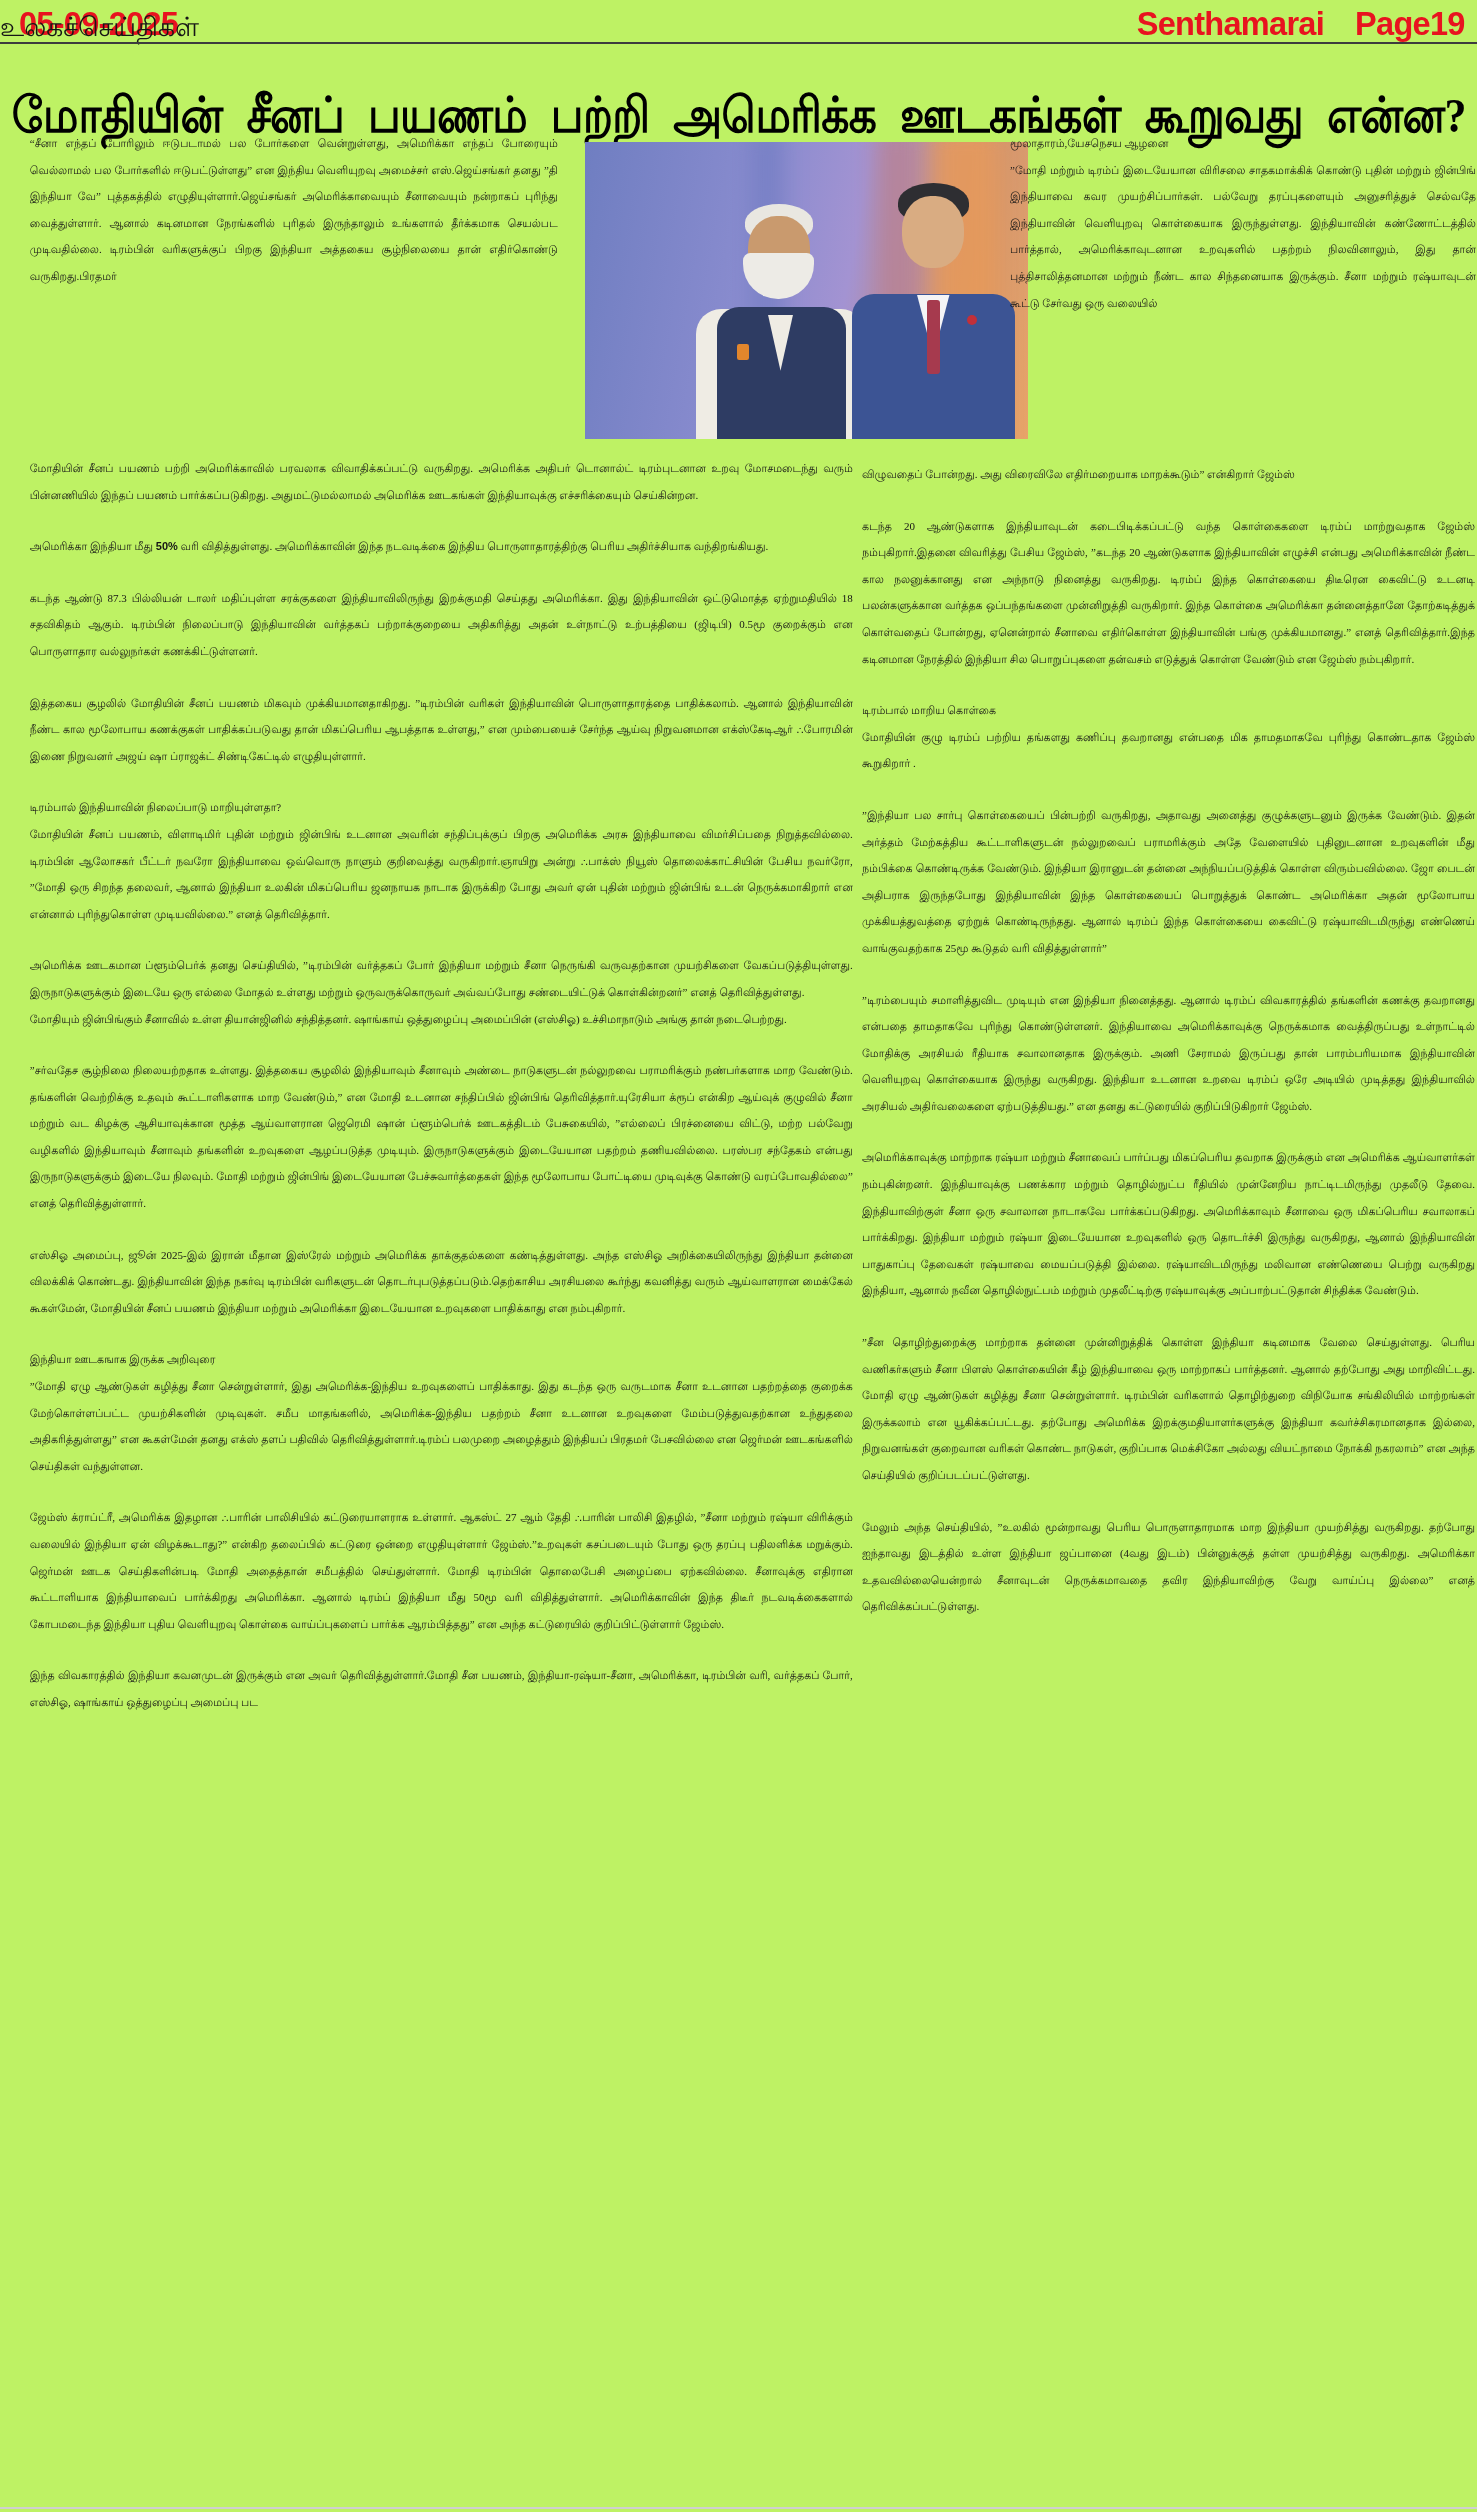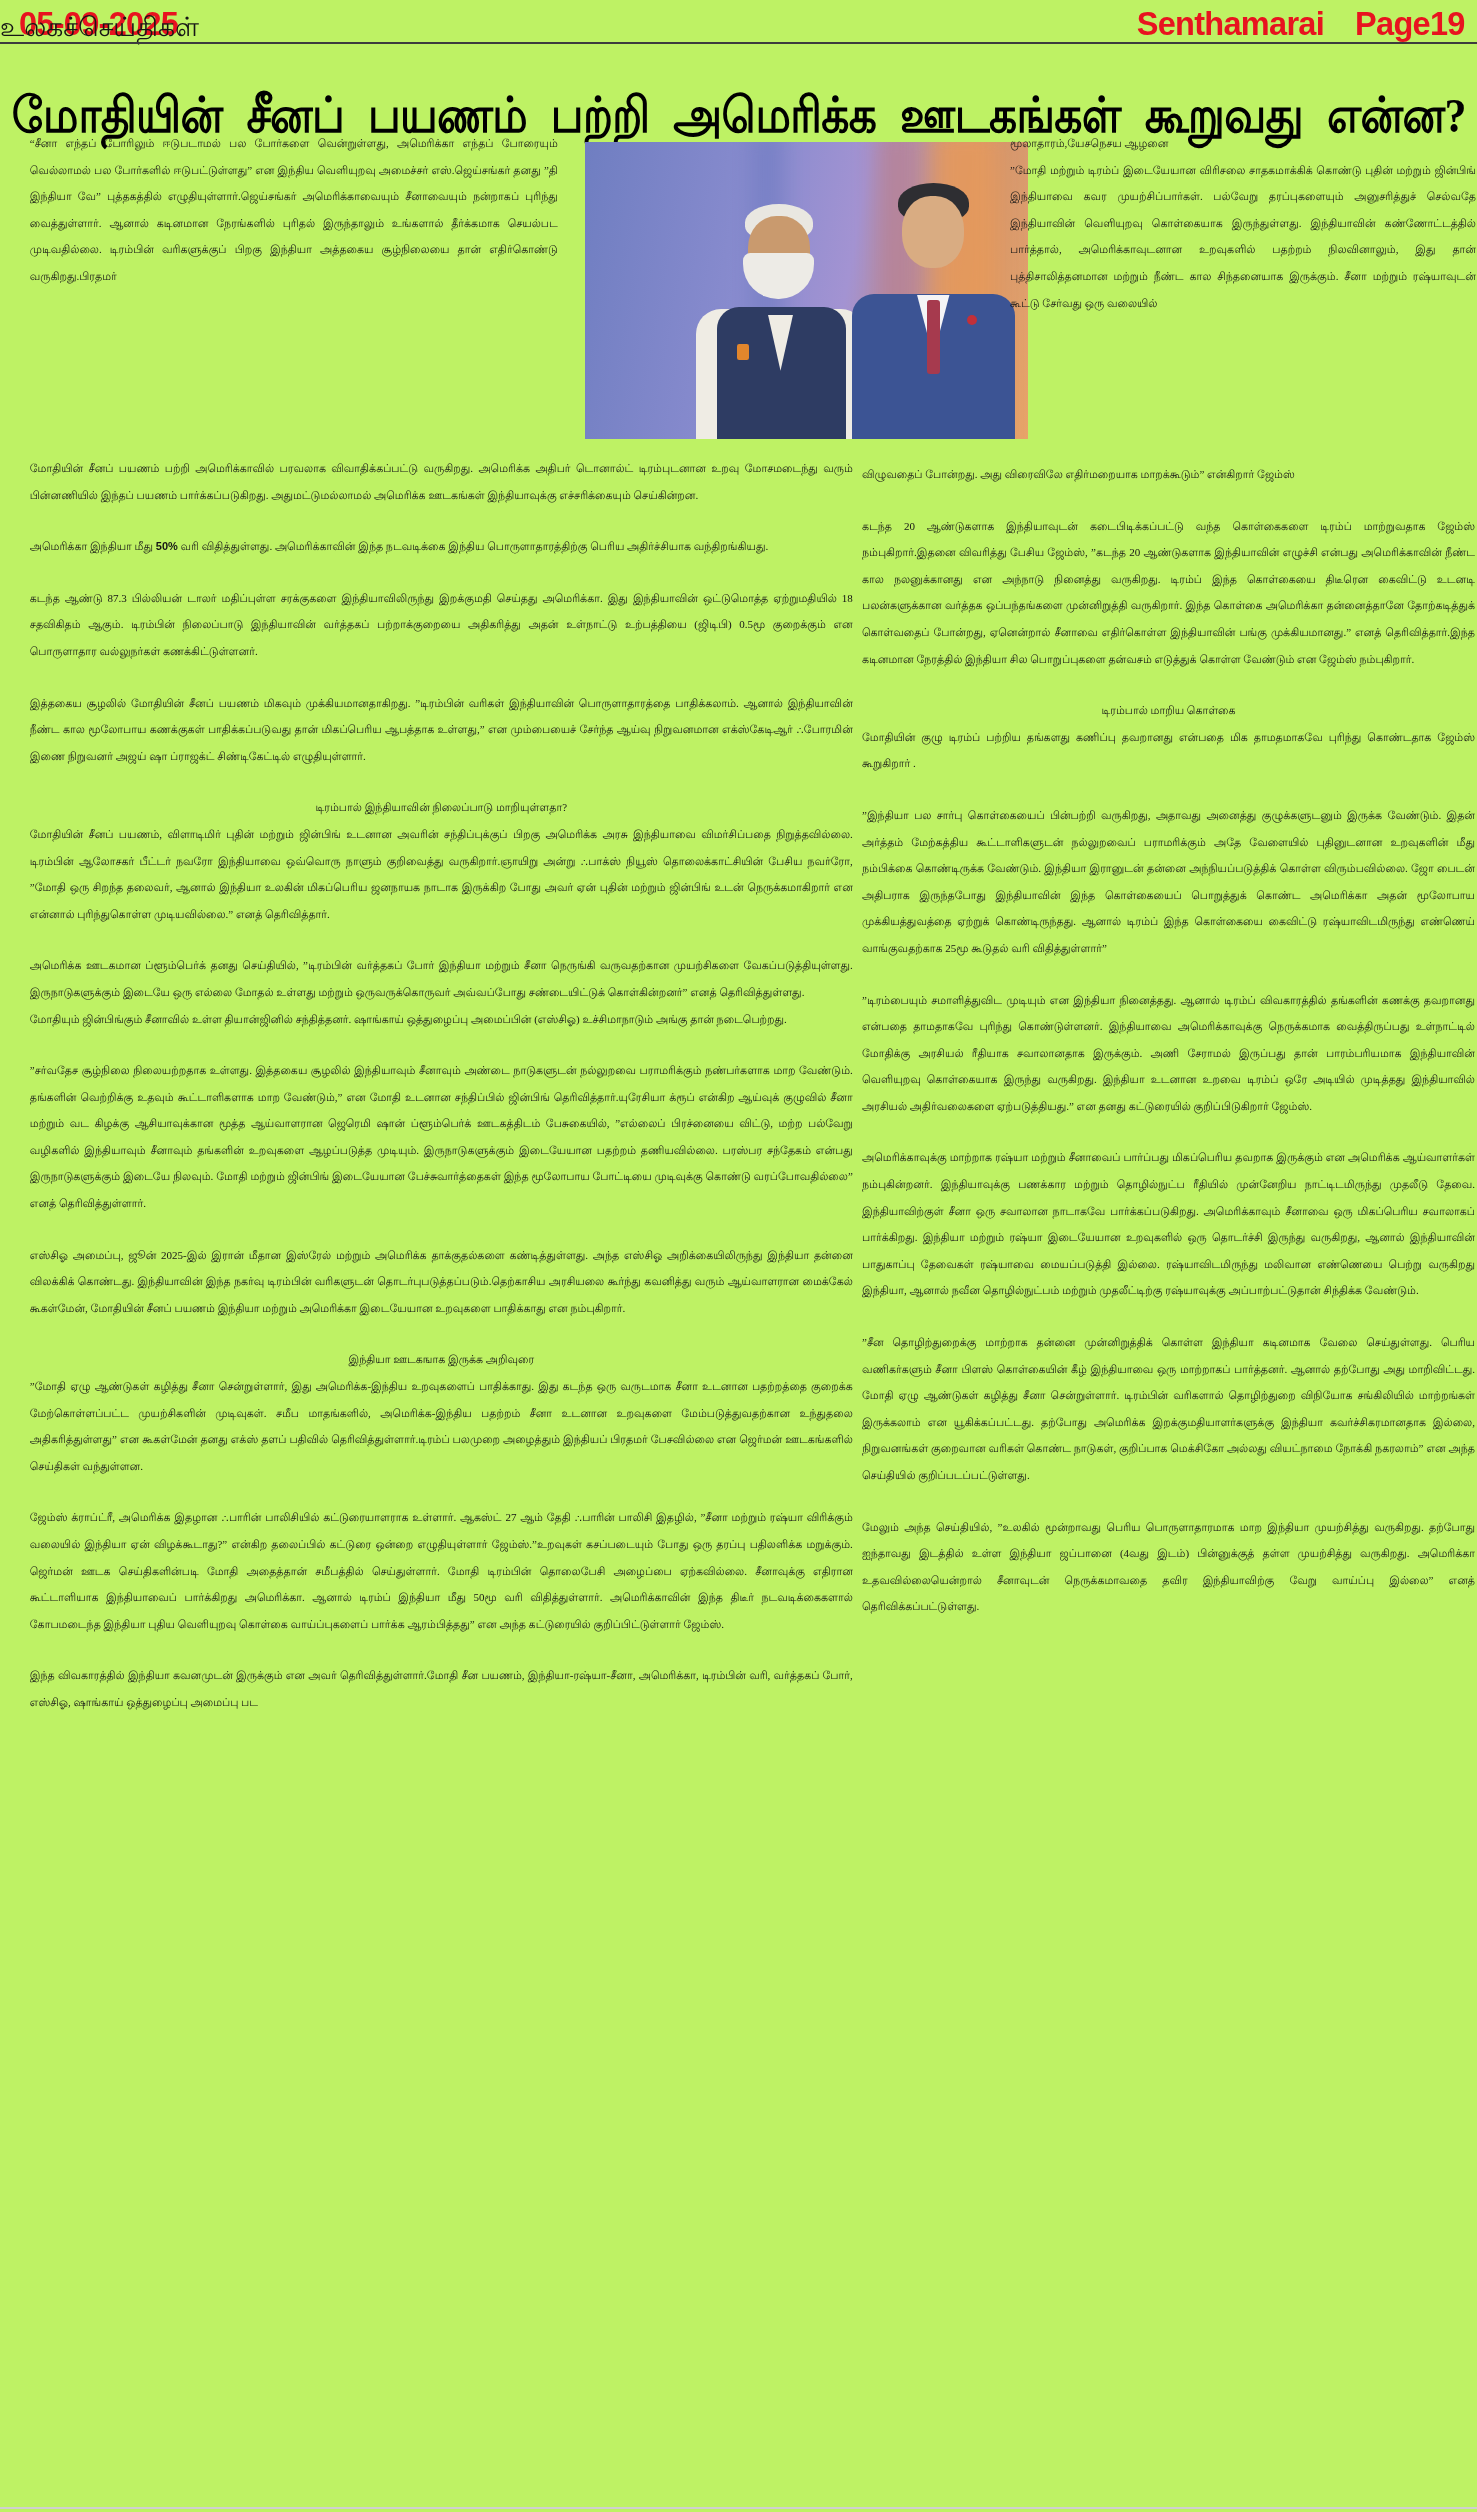--- a/index.html
+++ b/index.html
@@ -16,21 +16,21 @@
   .head-rule{position:absolute;left:0;top:42px;width:1478px;height:2.2px;background:#3d3d3d;}
   
   .headline{position:absolute;left:11.8px;top:47px;width:1454px;height:75px;overflow:hidden;
         font-size:44px;line-height:72px;font-weight:900;color:#000;
         text-align:justify;text-align-last:justify;white-space:nowrap;
         transform:scaleY(1.12);transform-origin:center top;letter-spacing:-0.7px;}
   
   .block{position:absolute;overflow:hidden;font-size:11px;line-height:26.6px;text-align:justify;color:#151515;margin-left:15px;}
   .block p{margin:0 0 25px 0;}
   .block p.tight{margin-bottom:0;}
-  .block p.subhead{margin-bottom:0;text-align:center;}
+  .block p.subhead{margin-bottom:0;text-align:left;}
   .blockA{left:14.8px;top:130px;width:528px;height:330px;}
   .blockB{left:995px;top:130px;width:466px;height:341px;}
   .blockC{left:14.8px;top:455px;width:823px;height:2033px;}
   .blockD{left:847px;top:461px;width:613px;height:2033px;}
   .pct{font-weight:bold;font-family:"Liberation Sans","DejaVu Sans",sans-serif;}
   
   .photo{position:absolute;left:545px;top:130px;width:443px;height:297px;overflow:hidden;
          background:linear-gradient(100deg,#6f7ec1 0%,#8a8ccf 38%,#a393d2 58%,#b98f9e 72%,#d29670 85%,#e8a468 100%);}
   .photo .streak{position:absolute;top:-14.8px;height:325px;filter:blur(11.8px);}
   .s1{right:28px;width:70px;background:#e89a58;opacity:.85;}

